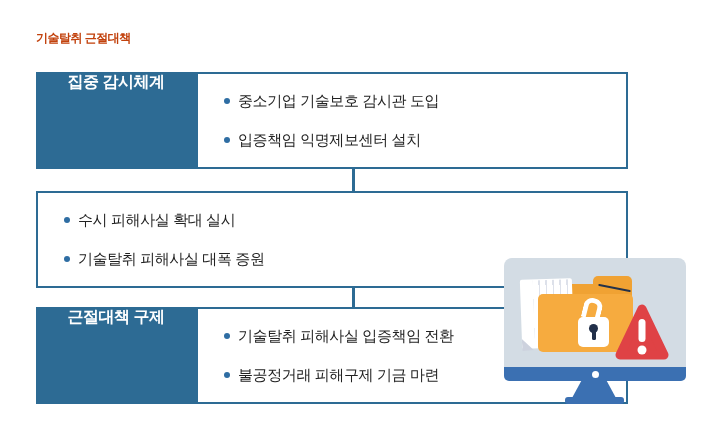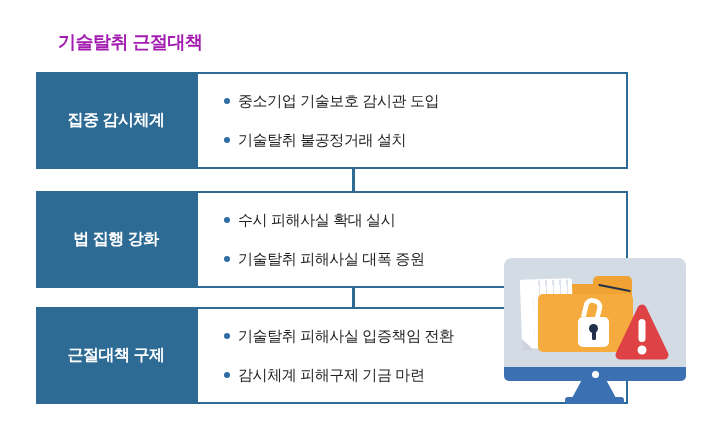--- a/index.html
+++ b/index.html
@@ -1,26 +1,26 @@
 <!DOCTYPE html>
 <html><head>
 <meta charset="utf-8">
 <style>
   html,body{margin:0;padding:0;background:#fff;}
   .canvas{position:relative;width:720px;height:441px;background:#ffffff;
           font-family:"Liberation Sans","DejaVu Sans",sans-serif;overflow:hidden;}
 
-  .title{position:absolute;left:36px;top:30px;font-size:18px;font-weight:bold;
-         color:#a21caf;letter-spacing:-0.5px;margin-left:22px;}
+  .title{position:absolute;left:36px;top:30px;font-size:12px;font-weight:bold;
+         color:#c2410c;letter-spacing:-0.5px;}
 
   .row{position:absolute;left:36px;width:592px;height:97px;display:flex;}
   .row-1{top:72px;} .row-2{top:191px;} .row-3{top:307px;}
 
   .label-box{width:160px;flex:none;background:#2d6b94;color:#ffffff;display:flex;
-             align-items:center;justify-content:center;font-size:16px;font-weight:bold;
+             align-items:flex-start;justify-content:center;font-size:16px;font-weight:bold;
              letter-spacing:-0.5px;}
   .content-box{flex:1;background:#ffffff;border:2px solid #2d6b94;box-sizing:border-box;
                display:flex;flex-direction:column;justify-content:center;gap:20px;
                padding-left:26px;}
   .item{display:flex;align-items:center;font-size:15px;color:#222;letter-spacing:-0.4px;}
   .dot{width:6px;height:6px;border-radius:50%;background:#2e6da3;margin-right:8px;flex:none;}
 
   .connector{position:absolute;left:352px;width:3px;background:#2d6b94;}
   .connector-1{top:169px;height:25px;}
   .connector-2{top:286px;height:24px;}
@@ -69,31 +69,28 @@
     <div class="label-box">
       <span>집중 감시체계</span>
     </div>
     <div class="content-box">
       <div class="item">
         <span class="dot"></span>
         <span>중소기업 기술보호 감시관 도입</span>
       </div>
       <div class="item">
         <span class="dot"></span>
-        <span>기술탈취 불공정거래 설치</span>
+        <span>입증책임 익명제보센터 설치</span>
       </div>
     </div>
   </div>
 
   <div class="connector connector-1"></div>
 
   <div class="row row-2">
-    <div class="label-box">
-      <span>법 집행 강화</span>
-    </div>
     <div class="content-box">
       <div class="item">
         <span class="dot"></span>
         <span>수시 피해사실 확대 실시</span>
       </div>
       <div class="item">
         <span class="dot"></span>
         <span>기술탈취 피해사실 대폭 증원</span>
       </div>
     </div>
@@ -105,21 +102,21 @@
     <div class="label-box">
       <span>근절대책 구제</span>
     </div>
     <div class="content-box">
       <div class="item">
         <span class="dot"></span>
         <span>기술탈취 피해사실 입증책임 전환</span>
       </div>
       <div class="item">
         <span class="dot"></span>
-        <span>감시체계 피해구제 기금 마련</span>
+        <span>불공정거래 피해구제 기금 마련</span>
       </div>
     </div>
   </div>
 
   <div class="monitor">
     <div class="screen">
       <div class="folder-tab"></div>
       <div class="folder-back"></div>
       <div class="tab-line"></div>
       <div class="papers">

